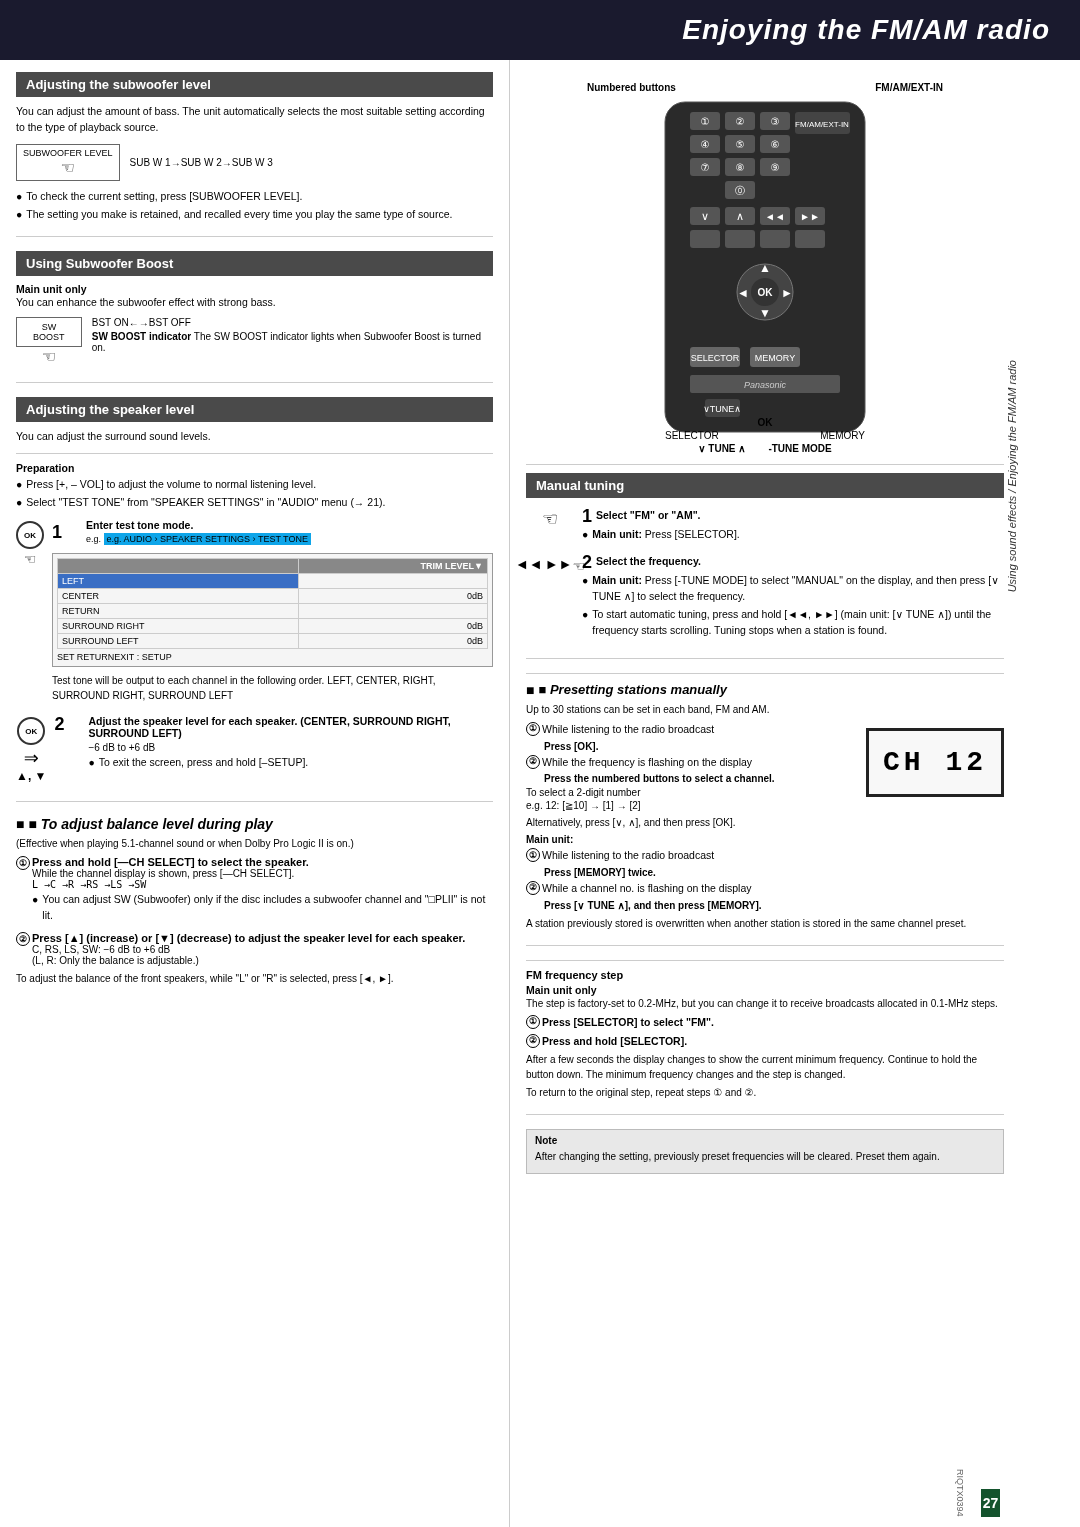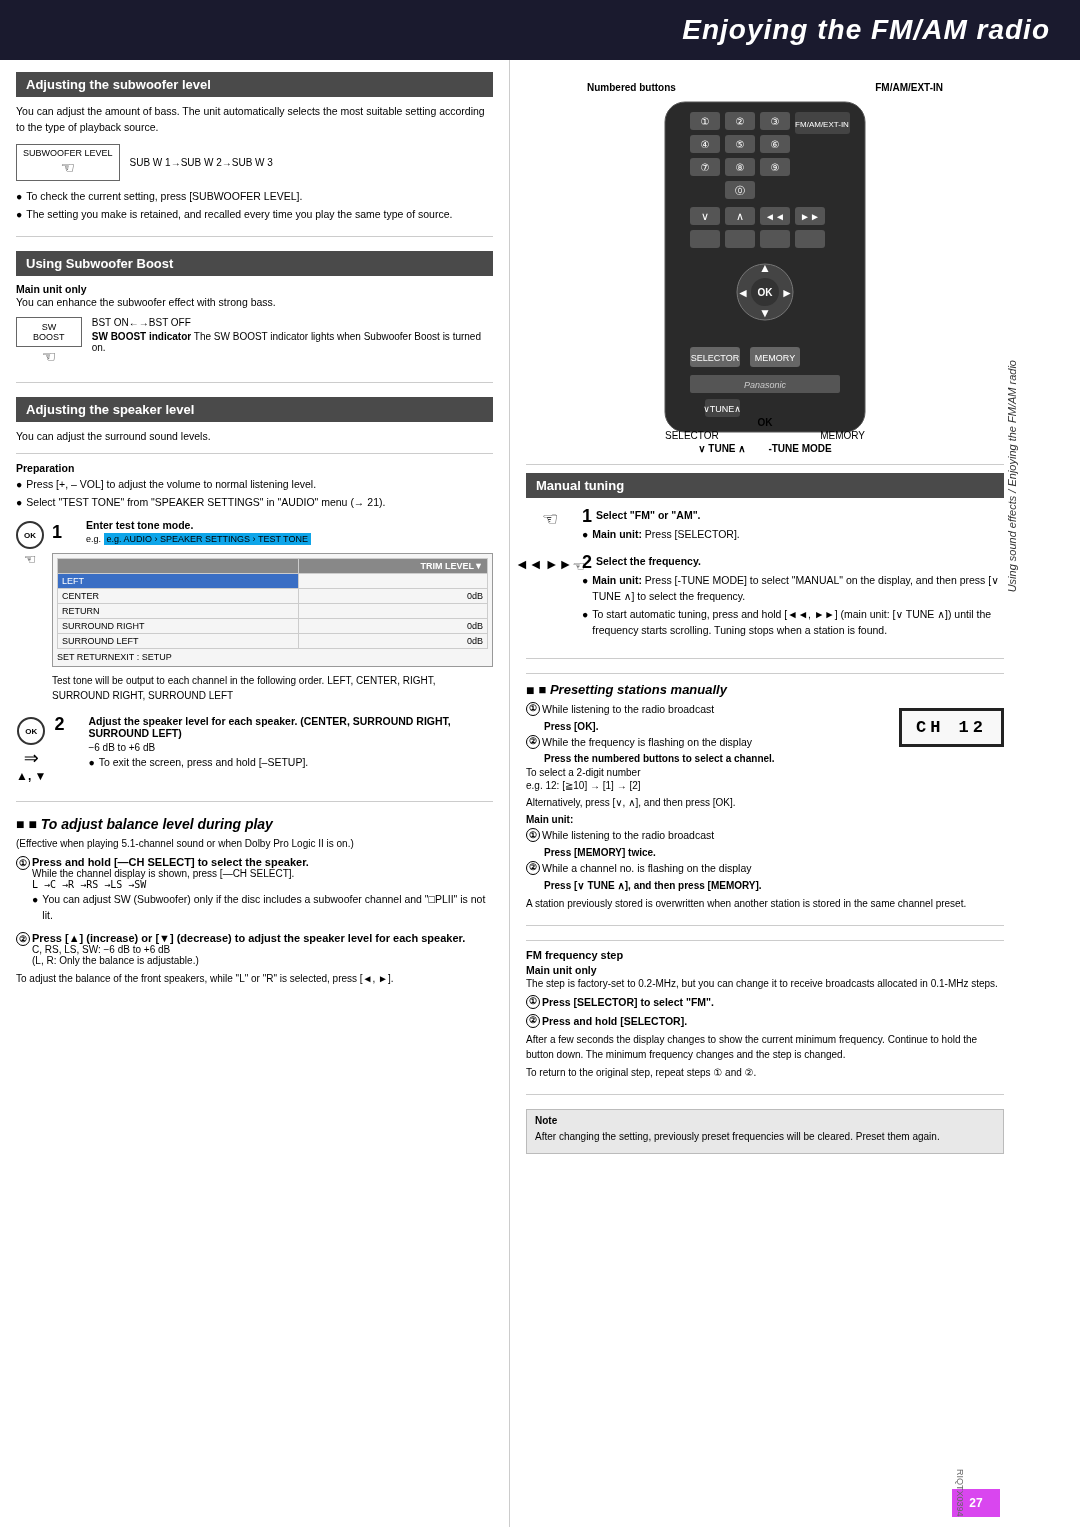--- a/index.html
+++ b/index.html
@@ -150,22 +150,22 @@
       background: #4a4a4a;
       color: #fff;
       font-size: 13px;
       font-weight: bold;
       padding: 5px 10px;
       margin-bottom: 8px;
     }
     .fm-display {
       display: inline-block;
       border: 3px solid #222;
-      padding: 7px 14px;
-      font-size: 17px;
+      padding: 16px 14px;
+      font-size: 28px;
       font-family: 'Courier New', monospace;
       font-weight: bold;
       letter-spacing: 4px;
       margin: 6px 0;
       background: #f8f8f8;
     }
     .sub-section-header {
       font-weight: bold;
       font-size: 11px;
       margin: 8px 0 3px 0;
@@ -178,25 +178,25 @@
       margin-top: 8px;
     }
     .note-label {
       font-weight: bold;
       font-size: 10px;
     }
     .page-num {
       position: absolute;
       bottom: 10px;
       right: 20px;
-      font-size: 12px;
-      font-weight: bold;
-      background: #d946ef;
+      font-size: 14px;
+      font-weight: bold;
+      background: #14532d;
       color: #fff;
-      width: 48px;
+      width: 19px;
       height: 28px;
       display: flex;
       align-items: center;
       justify-content: center;
     }
     .code-label {
       position: absolute;
       bottom: 10px;
       right: 55px;
       font-size: 9px;
@@ -579,20 +579,21 @@
         </div>
       </div>
 
       <hr class="thin">
 
       <div class="section-block">
         <div style="display:flex;align-items:center;margin-bottom:4px;">
           <span style="font-size:14px;font-weight:bold;margin-right:4px;">■</span>
           <span style="font-size:13px;font-weight:bold;font-style:italic;">■ Presetting stations manually</span>
         </div>
+        <p style="font-size:10px;margin-bottom:5px;">Up to 30 stations can be set in each band, FM and AM.</p>
 
         <div style="display:flex;align-items:flex-start;gap:8px;">
           <div style="flex:1;">
 
             <div class="bullet-item">
               <span class="circle-num">①</span>
               <span>While listening to the radio broadcast</span>
             </div>
             <div style="font-size:10px;margin-left:18px;margin-bottom:3px;">
               <span class="bold">Press [OK].</span>

